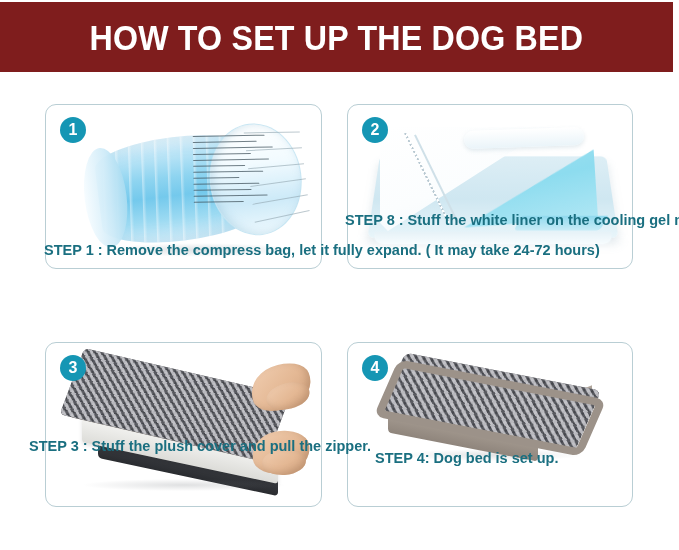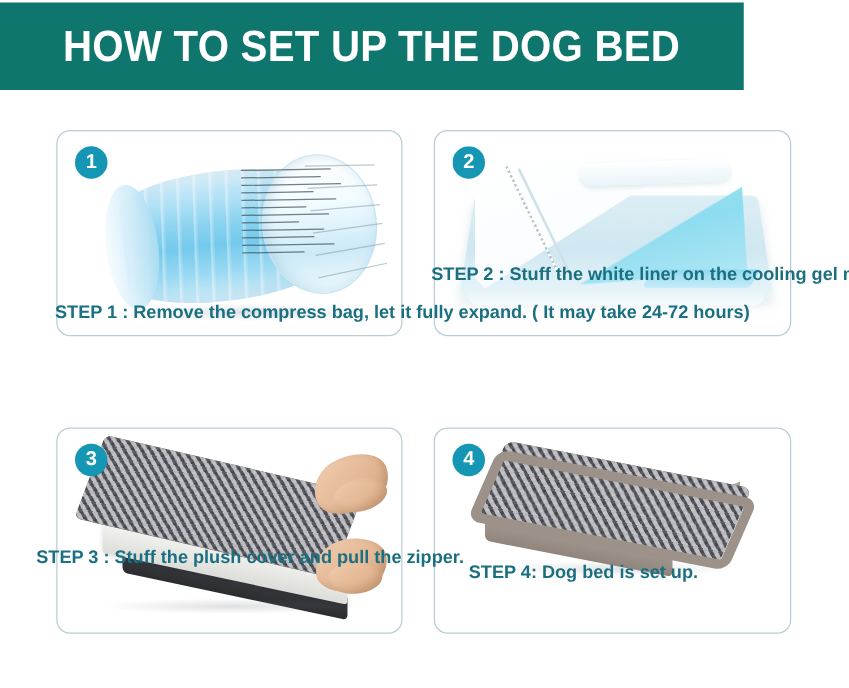--- a/index.html
+++ b/index.html
@@ -13,23 +13,23 @@
     font-family: "Liberation Sans", sans-serif;
     overflow: hidden;
     position: relative;
   }
 
   
   .banner {
     position: absolute;
     left: 0;
     top: 2px;
-    width: 595px;
+    width: 673px;
     height: 70px;
-    background: #0f766e;
+    background: #7f1d1d;
     display: flex;
     align-items: center;
     justify-content: center;
     box-sizing: border-box;
   }
   .banner-title {
     color: #ffffff;
     font-family: "Liberation Sans Narrow", "Liberation Sans", sans-serif;
     font-weight: 700;
     font-size: 35px;
@@ -457,21 +457,21 @@
   </div>
 
 </div>
 
 <div class="caption cap1">
   <span>STEP 1 : Remove the compress bag,</span>
   <span>let it fully expand. ( It may take 24-72 hours)</span>
 </div>
 
 <div class="caption cap2">
-  <span>STEP 2 : Stuff the white liner on the cooling</span>
+  <span>STEP 8 : Stuff the white liner on the cooling</span>
   <span>gel memory foam.</span>
 </div>
 
 <div class="caption cap3">
   <span>STEP 3 : Stuff the plush cover and pull the zipper.</span>
 </div>
 
 <div class="caption cap4">
   <span>STEP 4: Dog bed is set up.</span>
 </div>

